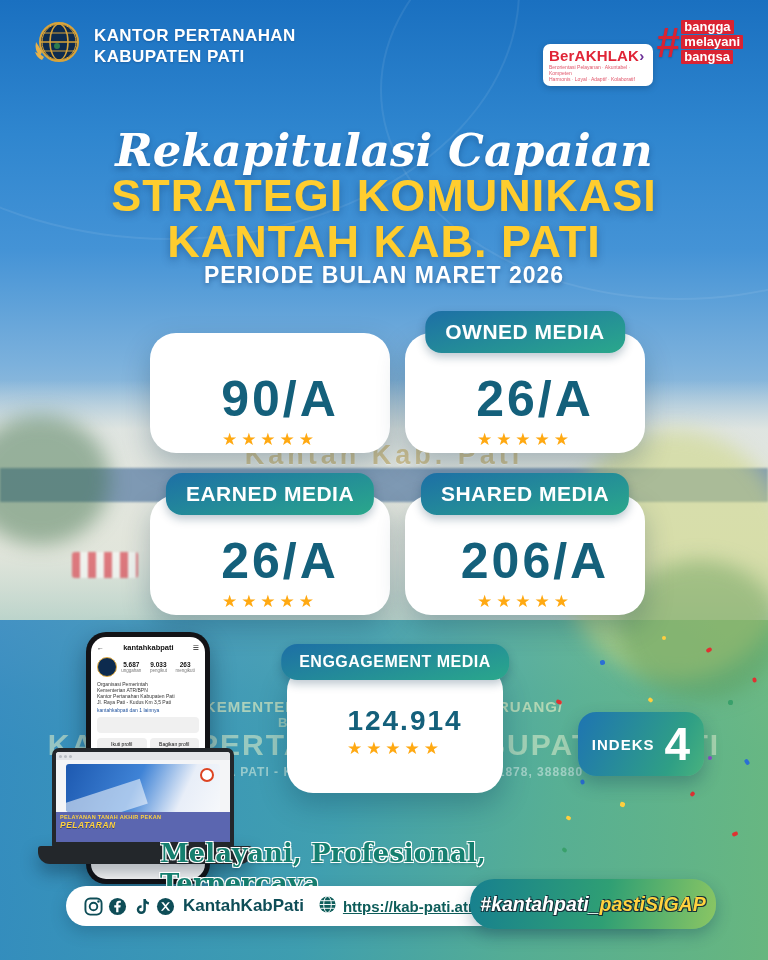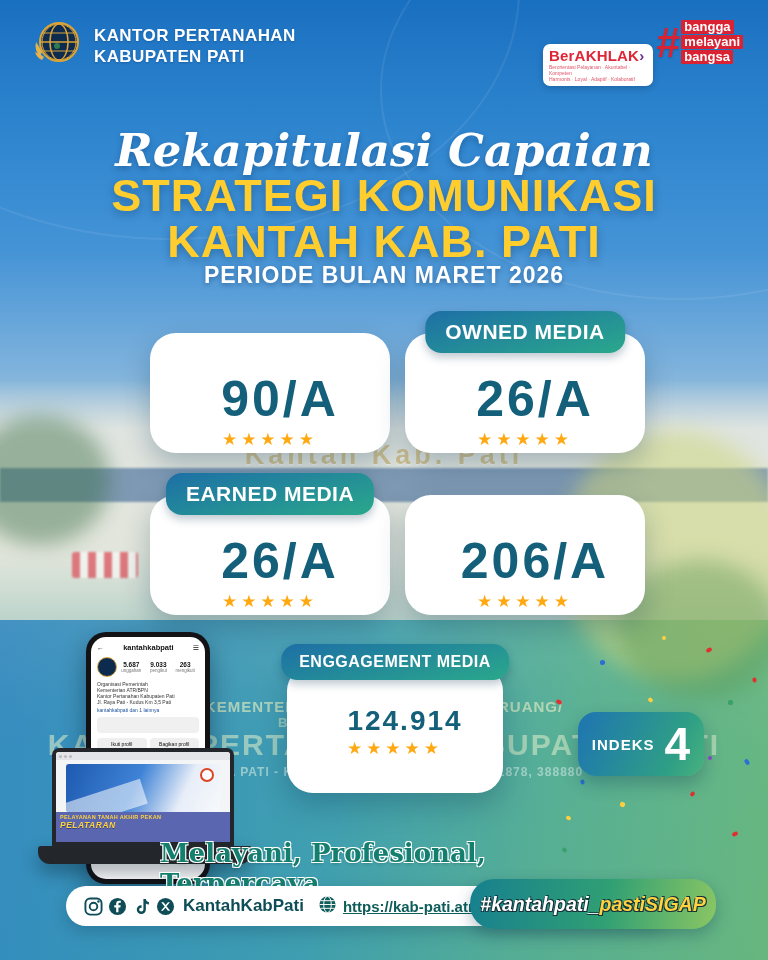--- a/index.html
+++ b/index.html
@@ -212,20 +212,21 @@
     <div class="pill">OWNED MEDIA</div>
     <div class="value">26/A</div>
     <div class="stars">★★★★★</div>
   </div>
   <div class="card" id="card-earned">
     <div class="pill">EARNED MEDIA</div>
     <div class="value">26/A</div>
     <div class="stars">★★★★★</div>
   </div>
   <div class="card" id="card-shared">
+    <div class="pill">SHARED MEDIA</div>
     <div class="value">206/A</div>
     <div class="stars">★★★★★</div>
   </div>
   <div class="card" id="card-engagement">
     <div class="pill small">ENGGAGEMENT MEDIA</div>
     <div class="value small">124.914</div>
     <div class="stars">★★★★★</div>
   </div>
 
   <div class="indeks-badge">

